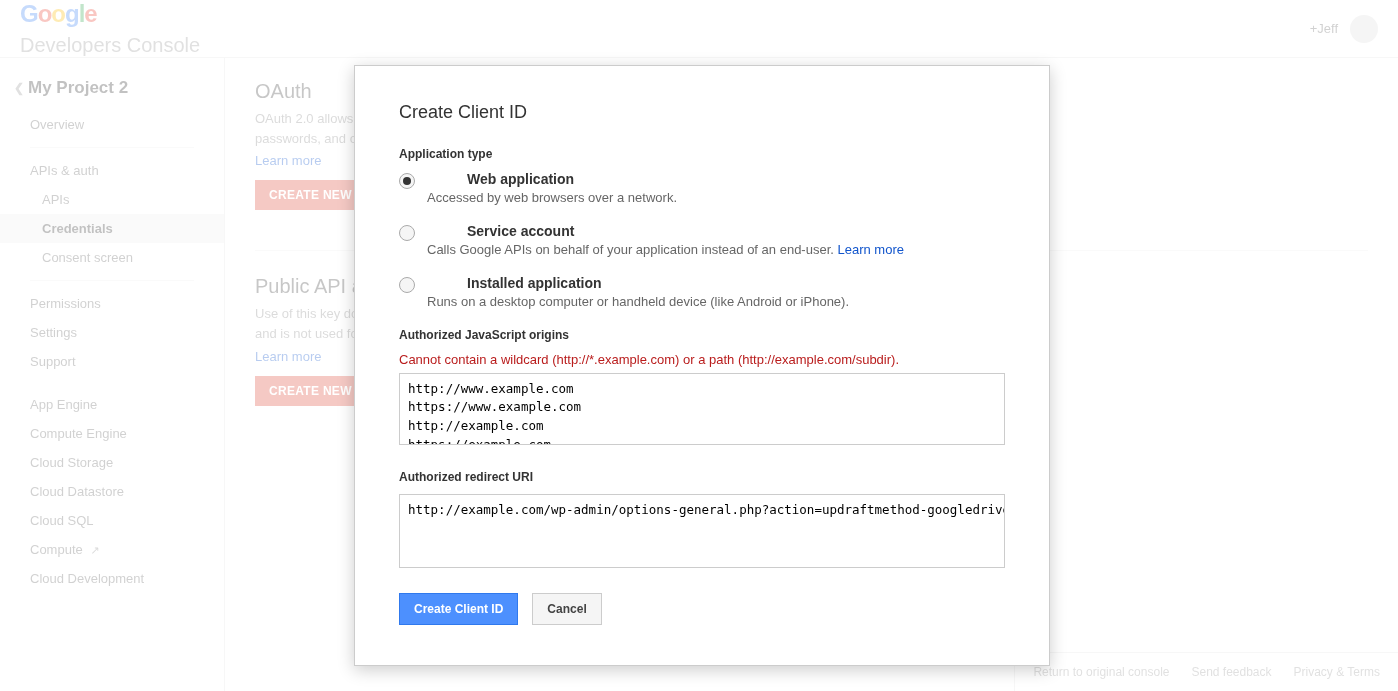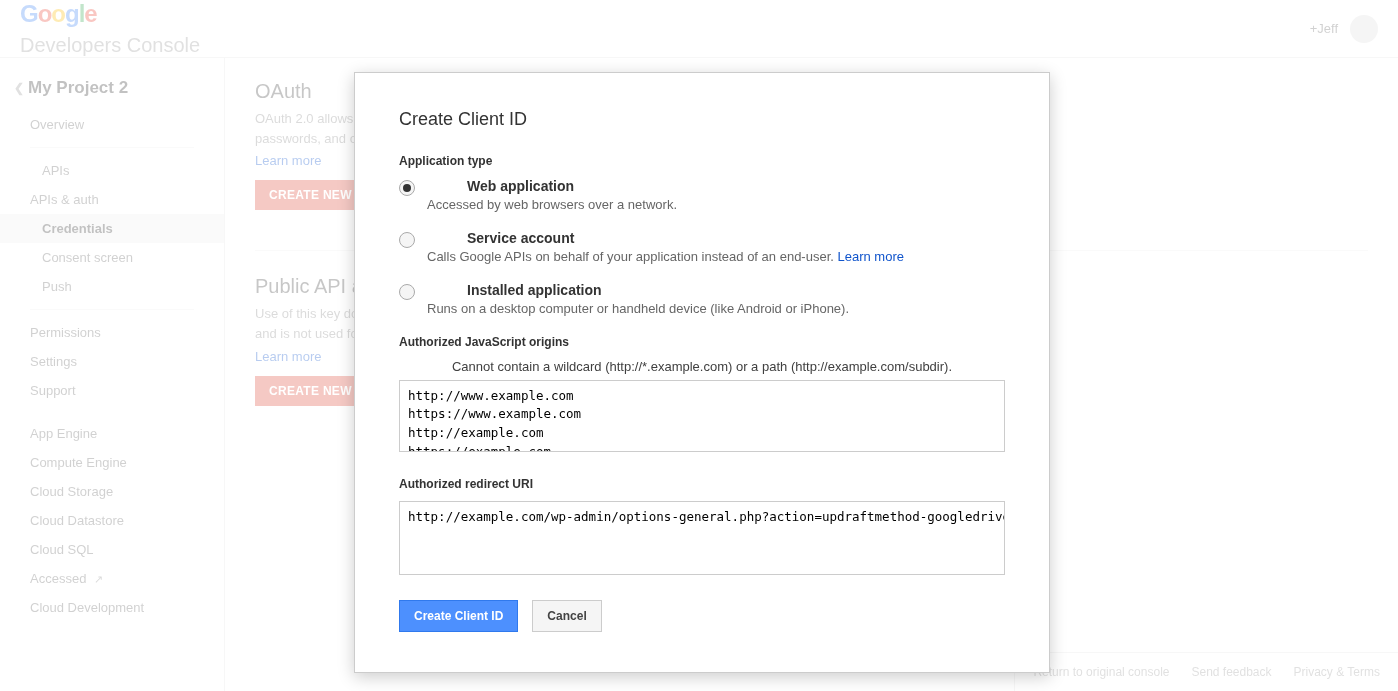--- a/index.html
+++ b/index.html
@@ -83,21 +83,21 @@
     .section { margin-bottom: 40px; }
     .section-divider { border-top: 1px solid #eee; margin: 30px 0 24px 0; }
     .overlay {
       position: absolute;
       inset: 0;
       background: rgba(255,255,255,0.7);
       z-index: 10;
     }
     .dialog {
       position: absolute;
-      top: 72px;
+      top: 65px;
       left: 354px;
       width: 696px;
       background: #fff;
       border: 1px solid #ccc;
       box-shadow: 0 4px 16px rgba(0,0,0,0.2);
       z-index: 20;
       padding: 36px 44px 40px 44px;
     }
     .dialog h2 { font-size: 18px; font-weight: 400; margin-bottom: 24px; }
     .field-label { font-weight: bold; font-size: 12px; margin-bottom: 10px; }
@@ -108,21 +108,21 @@
       background: #f5f5f5;
     }
     .radio.selected::after {
       content: ''; position: absolute; top: 3px; left: 3px;
       width: 8px; height: 8px; background: #333; border-radius: 50%;
     }
     .radio-content { flex: 1; }
     .radio-title { font-weight: bold; font-size: 14px; margin-bottom: 2px; margin-left: 40px; }
     .radio-desc { color: #666; font-size: 13px; line-height: 1.4; }
     .dialog .learn-more { color: #15c; }
-    .field-hint { color: #404040; font-size: 13px; margin-bottom: 6px; text-align: center; }
+    .field-hint { color: #b91c1c; font-size: 13px; margin-bottom: 6px; }
     .origin-box, .redirect-box {
       width: 100%; border: 1px solid #ccc; font-family: monospace;
       font-size: 12.5px; padding: 6px 8px; resize: none; outline: none;
       line-height: 1.5;
     }
     .origin-box { height: 72px; }
     .redirect-box { height: 74px; white-space: nowrap; overflow-x: auto; }
     .field-group { margin-bottom: 22px; }
     .dialog-actions { margin-top: 18px; display: flex; gap: 14px; }
     .btn-primary {
@@ -158,37 +158,36 @@
 </div>
 
 <div class="layout">
   <div class="sidebar">
     <div class="project-title">
       <span class="project-chevron">❮</span>
       <span>My Project 2</span>
     </div>
     <div class="nav-item">Overview</div>
     <div class="nav-divider"></div>
+    <div class="nav-item">APIs &amp; auth</div>
     <div class="nav-item sub">APIs</div>
-    <div class="nav-item">APIs &amp; auth</div>
     <div class="nav-item sub active">Credentials</div>
     <div class="nav-item sub">Consent screen</div>
-    <div class="nav-item sub">Push</div>
     <div class="nav-divider"></div>
     <div class="nav-item">Permissions</div>
     <div class="nav-item">Settings</div>
     <div class="nav-item">Support</div>
     <div class="nav-section-spacer"></div>
     <div class="nav-item">App Engine</div>
     <div class="nav-item">Compute Engine</div>
     <div class="nav-item">Cloud Storage</div>
     <div class="nav-item">Cloud Datastore</div>
     <div class="nav-item">Cloud SQL</div>
     <div class="nav-item">
-      <span>Accessed</span>
+      <span>Compute</span>
       <span class="ext-icon">↗</span>
     </div>
     <div class="nav-item">Cloud Development</div>
   </div>
 
   <div class="main">
     <div class="section">
       <div class="section-title">OAuth</div>
       <div class="section-desc">OAuth 2.0 allows users to share specific data with you (for example, contact lists) while keeping their usernames, passwords, and other information private.</div>
       <span class="learn-more">Learn more</span><br>

